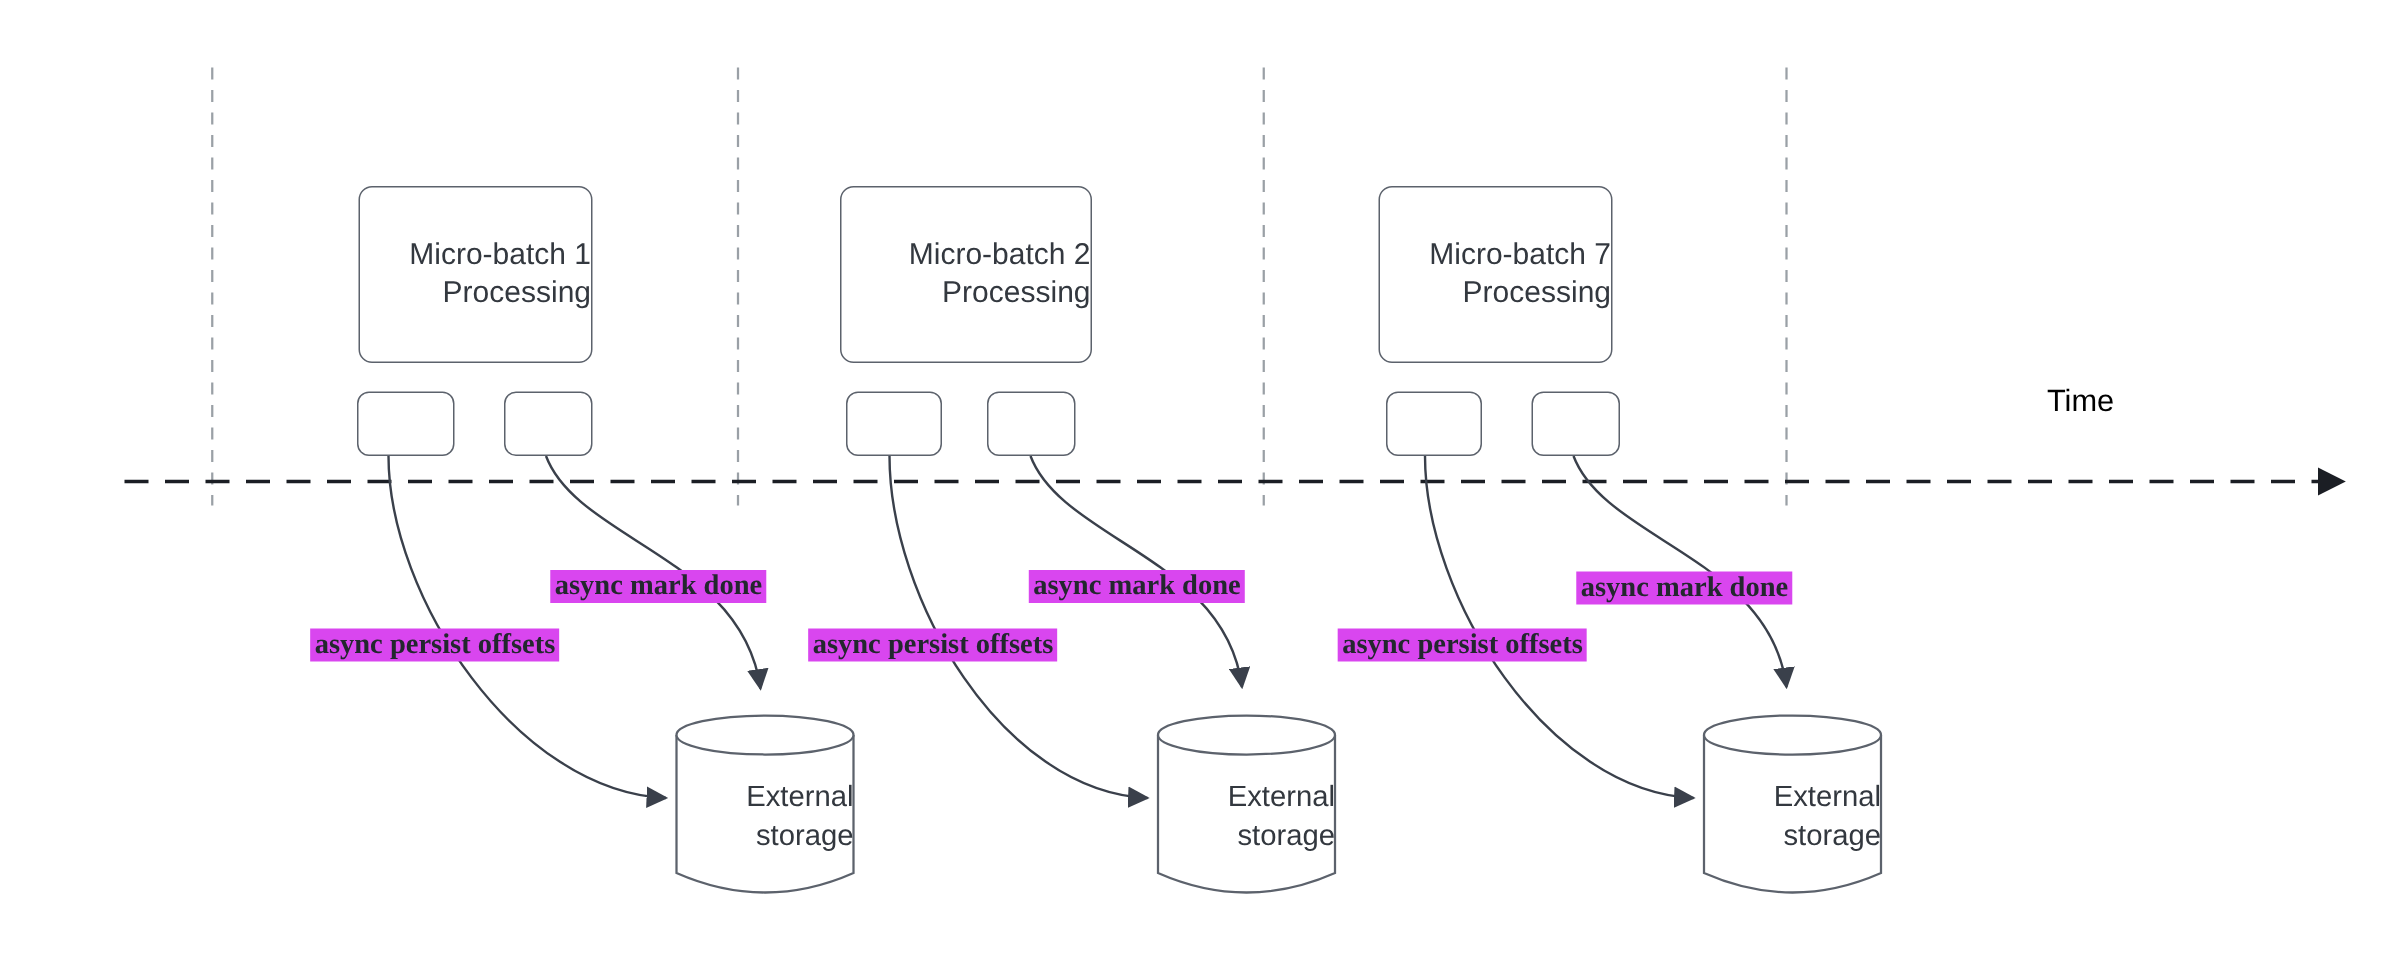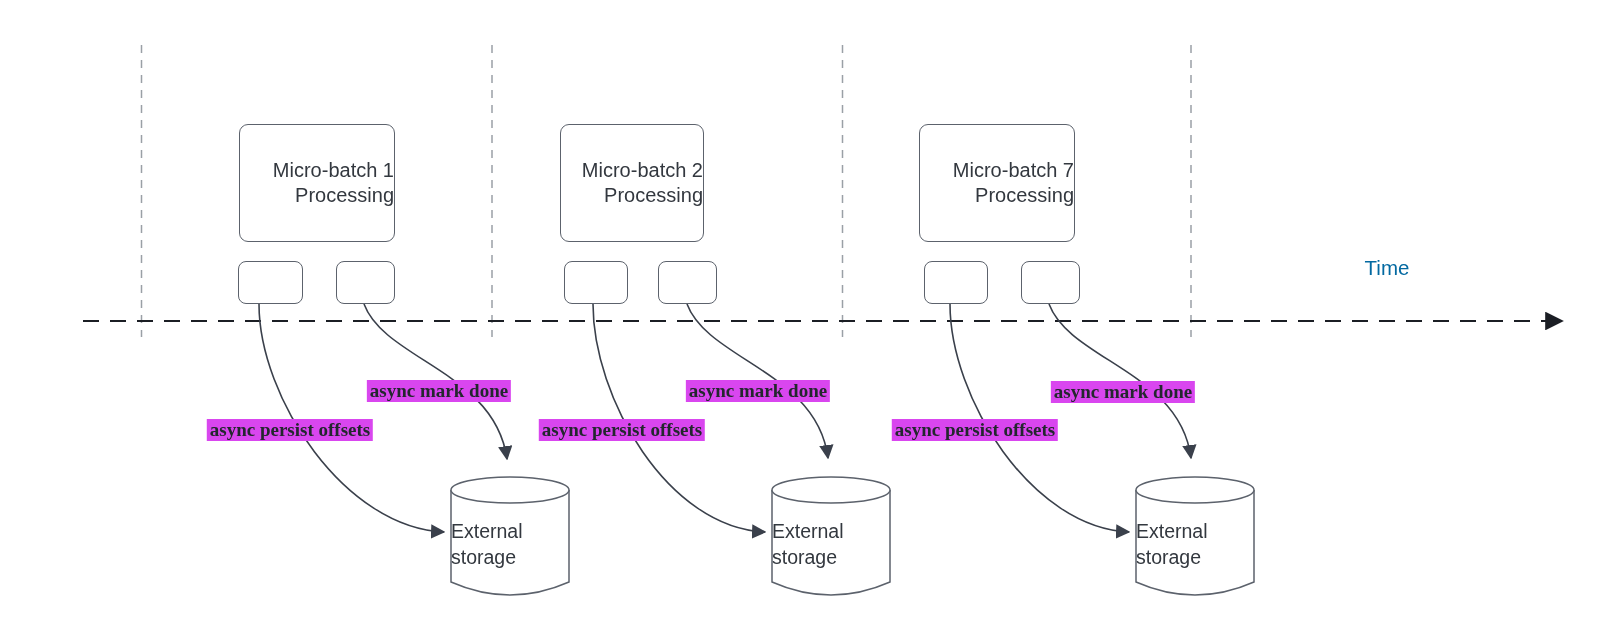--- a/index.html
+++ b/index.html
@@ -17,26 +17,26 @@
   .task-box {
     position:absolute; box-sizing:border-box; background:#ffffff;
     border:1.5px solid #5c626c; border-radius:8px;
   }
   .arrow-label {
     position:absolute; transform:translateX(-50%);
     font-size:19px; font-weight:bold; color:#23272e;
     white-space:nowrap; background:#d946ef; padding:0 3px;font-family:Liberation Serif, serif;
   }
   .storage-label {
-    position:absolute; text-align:left; font-size:19.5px; line-height:26px;
+    position:absolute; text-align:right; font-size:19.5px; line-height:26px;
     color:#33383f;
   }
   .time-label {
     position:absolute; transform:translateX(-50%);
-    font-size:20.5px; color:#0369a1; white-space:nowrap;
+    font-size:20.5px; color:#000000; white-space:nowrap;
   }
 </style>
 </head>
 <body>
 
 <div class="canvas">
 
   <svg class="layer" width="1600" height="642" viewBox="0 0 1600 642">
     <defs>
       <marker id="arrowHead" viewBox="0 0 10 10" refX="9" refY="5" markerWidth="9" markerHeight="9" orient="auto-start-reverse">
@@ -85,21 +85,21 @@
   </div>
   <div class="task-box" style="left:238px; top:261px; width:65px; height:43px;"></div>
   <div class="task-box" style="left:336px; top:261px; width:59px; height:43px;"></div>
   <div class="arrow-label" style="left:290px; top:419px;">async persist offsets</div>
   <div class="arrow-label" style="left:439px; top:380px;">async mark done</div>
   <div class="storage-label" style="left:451px; top:518px; width:118px;">
     <div>External</div>
     <div>storage</div>
   </div>
 
-  <div class="batch-box" style="left:560px; top:124px; width:144px; height:118px;">
+  <div class="batch-box" style="left:560px; top:124px; width:168px; height:118px;">
     <span>Micro-batch 2</span>
     <span>Processing</span>
   </div>
   <div class="task-box" style="left:564px; top:261px; width:64px; height:43px;"></div>
   <div class="task-box" style="left:658px; top:261px; width:59px; height:43px;"></div>
   <div class="arrow-label" style="left:622px; top:419px;">async persist offsets</div>
   <div class="arrow-label" style="left:758px; top:380px;">async mark done</div>
   <div class="storage-label" style="left:772px; top:518px; width:118px;">
     <div>External</div>
     <div>storage</div>

